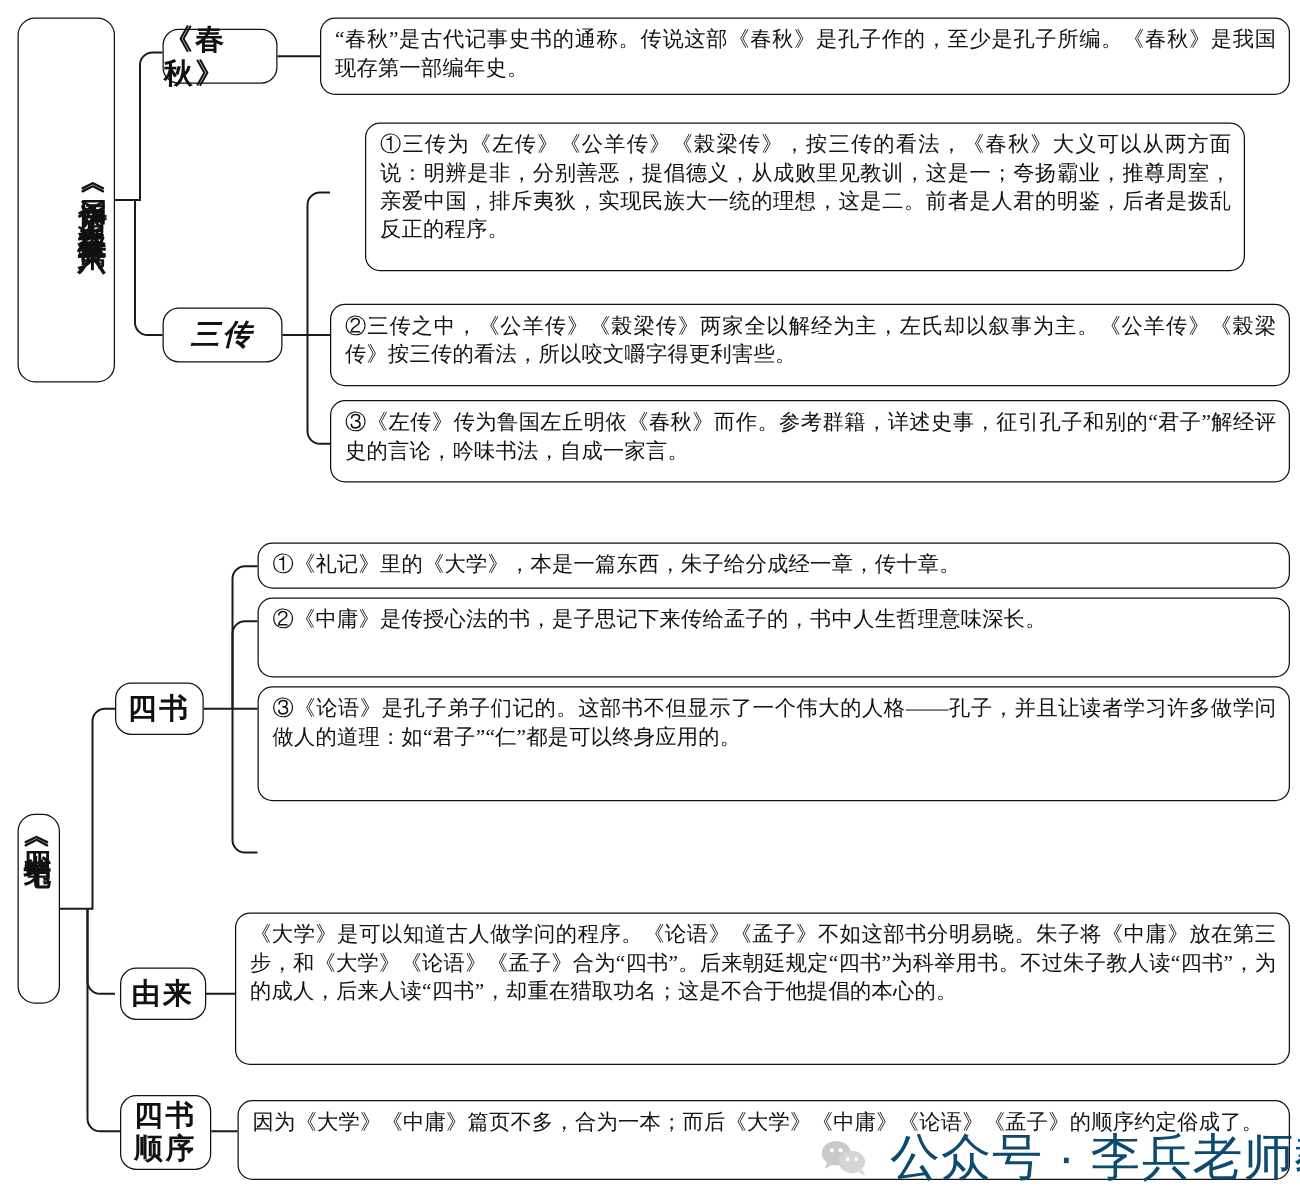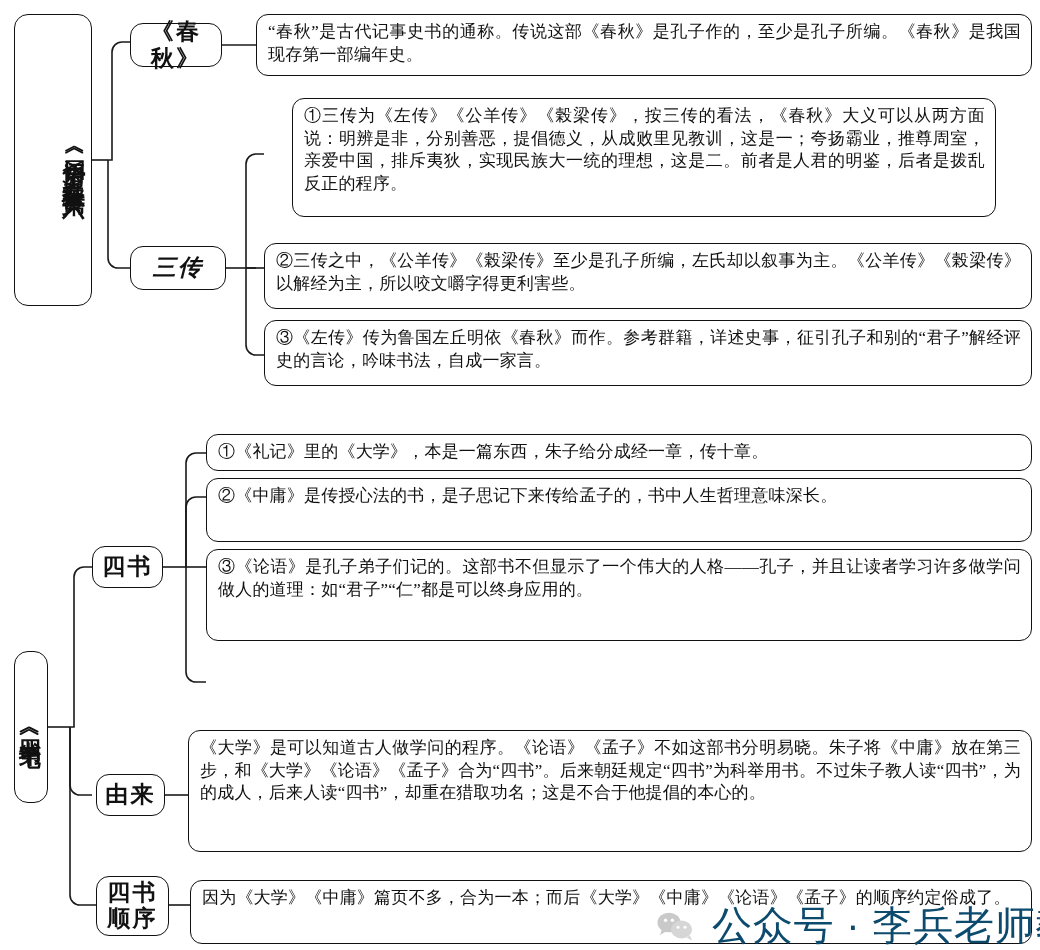--- a/index.html
+++ b/index.html
@@ -26,21 +26,21 @@
   
   .node{
     position:absolute;
     box-sizing:border-box;
     border:1.6px solid #111;
     border-radius:12px;
     background:#fff;
     display:flex;
     align-items:center;
     justify-content:center;
-    text-align:center;
+    text-align:left;
     line-height:1.18;
     font-weight:700;
     letter-spacing:.04em;
   }
   
   .root{
     writing-mode:vertical-rl;
     text-orientation:upright;
     border-radius:14px;
     font-size:23px;
@@ -159,21 +159,21 @@
 
   <div class="leaf" style="left:256px;top:14px;width:776px;height:62px;">
     <p>“春秋”是古代记事史书的通称。传说这部《春秋》是孔子作的，至少是孔子所编。《春秋》是我国现存第一部编年史。</p>
   </div>
 
   <div class="leaf" style="left:276px;top:98px;width:704px;height:119px;margin-left:16px;">
     <p>①三传为《左传》《公羊传》《榖梁传》，按三传的看法，《春秋》大义可以从两方面说：明辨是非，分别善恶，提倡德义，从成败里见教训，这是一；夸扬霸业，推尊周室，亲爱中国，排斥夷狄，实现民族大一统的理想，这是二。前者是人君的明鉴，后者是拨乱反正的程序。</p>
   </div>
 
   <div class="leaf" style="left:264px;top:243px;width:768px;height:66px;">
-    <p>②三传之中，《公羊传》《榖梁传》至少是孔子所编，左氏却以叙事为主。《公羊传》《榖梁传》以解经为主，所以咬文嚼字得更利害些。</p>
+    <p>②三传之中，《公羊传》《榖梁传》两家全以解经为主，左氏却以叙事为主。《公羊传》《榖梁传》按三传的看法，所以咬文嚼字得更利害些。</p>
   </div>
 
   <div class="leaf" style="left:264px;top:320px;width:768px;height:66px;">
     <p>③《左传》传为鲁国左丘明依《春秋》而作。参考群籍，详述史事，征引孔子和别的“君子”解经评史的言论，吟味书法，自成一家言。</p>
   </div>
 
   <div class="node root" style="left:14px;top:651px;width:34px;height:152px;font-size:22px;">
     <span>《四书第七》</span>
   </div>
 

